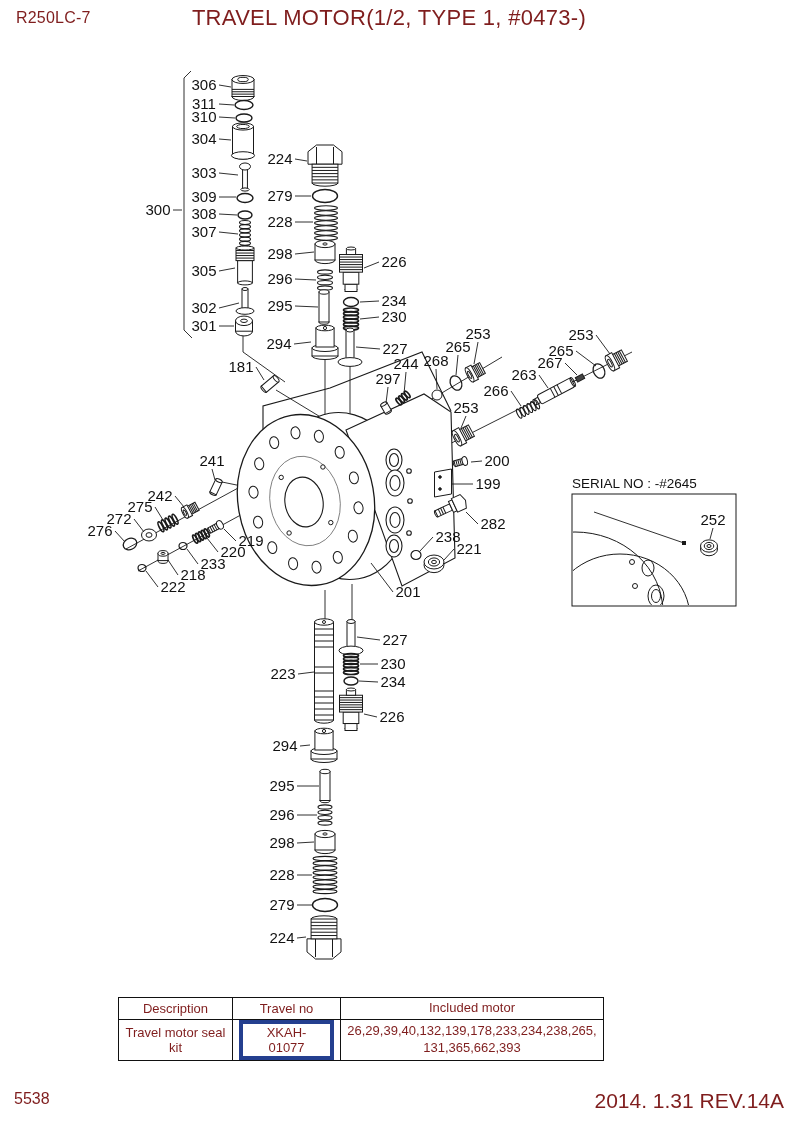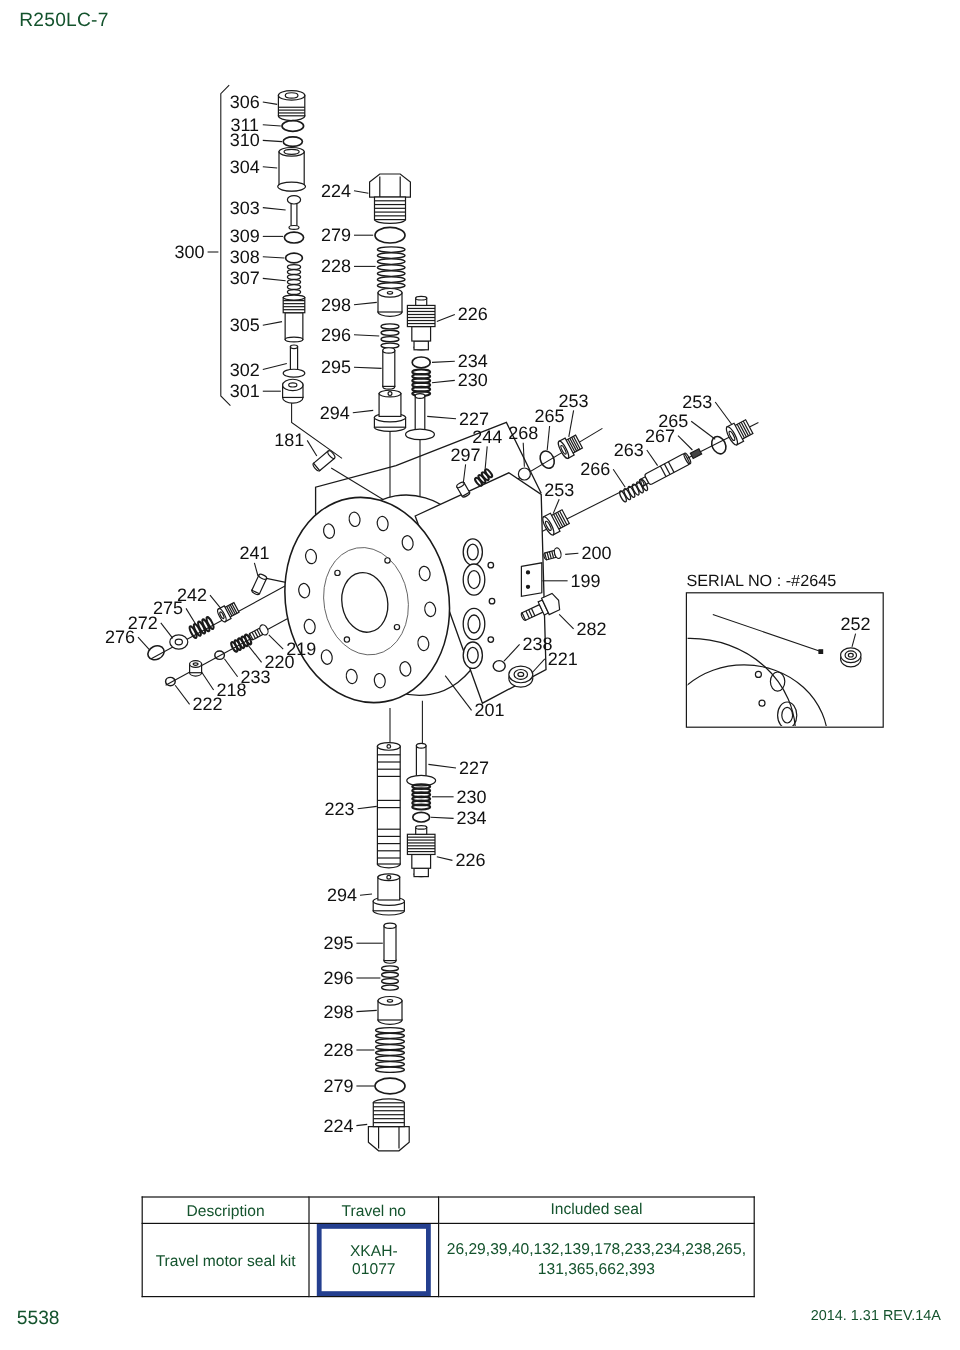--- a/index.html
+++ b/index.html
@@ -1,39 +1,40 @@
 <!DOCTYPE html>
 <html><head>
 <meta charset="utf-8">
 <style>
   html,body{margin:0;padding:0;background:#fff;}
   .page{position:relative;width:800px;height:1125px;background:#fff;
-        font-family:"Liberation Sans",sans-serif;color:#14532d;overflow:hidden;}
+        font-family:"Liberation Sans",sans-serif;color:#7f1d1d;overflow:hidden;}
   .model{position:absolute;left:16px;top:9px;font-size:16px;letter-spacing:.2px;}
   .title{position:absolute;left:0;top:5px;width:778px;text-align:center;font-size:22px;letter-spacing:.3px;}
   .pagenum{position:absolute;left:14px;top:1090px;font-size:16px;}
-  .rev{position:absolute;right:16px;top:1089px;font-size:12px;}
+  .rev{position:absolute;right:16px;top:1089px;font-size:21px;}
   svg.diagram{position:absolute;left:0;top:0;}
   svg.diagram text{font-family:"Liberation Sans",sans-serif;fill:#111;}
   table.kit{position:absolute;left:118px;top:997px;border-collapse:collapse;background:#fff;table-layout:fixed;}
   .kit th,.kit td{border:1px solid #111;font-size:13px;font-weight:normal;padding:0 6px;box-sizing:border-box;}
   .kit th{height:22px;text-align:center;}
   .kit td{height:41px;vertical-align:middle;}
-  .c-desc{width:139px;text-align:center;}
+  .c-desc{width:114px;text-align:center;}
   .c-part{width:108px;text-align:center;}
   .c-inc{width:263px;text-align:center;line-height:1.3;}
-  .hl{display:inline-block;border:4px solid #243f8f;padding:11px 6px;background:#fff;}
+  .hl{display:inline-block;border:4px solid #243f8f;padding:1px 6px;background:#fff;}
   .inc-line{display:block;}
 </style>
 </head>
 <body>
 
 <div class="page">
 
   <div class="model">R250LC-7</div>
+  <div class="title">TRAVEL MOTOR(1/2, TYPE 1, #0473-)</div>
 
   <svg class="diagram" id="exploded-svg" width="800" height="1125" viewBox="0 0 800 1125">
 
     <defs>
       <clipPath id="serialClip">
           <rect x="573" y="495" width="162" height="110"></rect>
         </clipPath>
     </defs>
 
     <g stroke="#1a1a1a" stroke-width="0.9" fill="none">
@@ -652,21 +653,21 @@
         <line x1="297" y1="938" x2="306" y2="937" stroke="#1a1a1a" stroke-width="0.9"></line>
         <text x="282" y="943" text-anchor="middle" font-size="15">224</text>
       </g>
   </svg>
 
   <table class="kit">
     <thead>
       <tr>
         <th class="c-desc">Description</th>
         <th class="c-part">Travel no</th>
-        <th class="c-inc" style="text-align:center">Included seal</th>
+        <th class="c-inc" style="text-align:center">Included motor</th>
       </tr>
     </thead>
     <tbody>
       <tr>
         <td class="c-desc">Travel motor seal kit</td>
         <td class="c-part">
           <span class="hl" style="border-color: rgb(36, 63, 143);">XKAH-01077</span>
         </td>
         <td class="c-inc">
           <span class="inc-line">26,29,39,40,132,139,178,233,234,238,265,</span>

